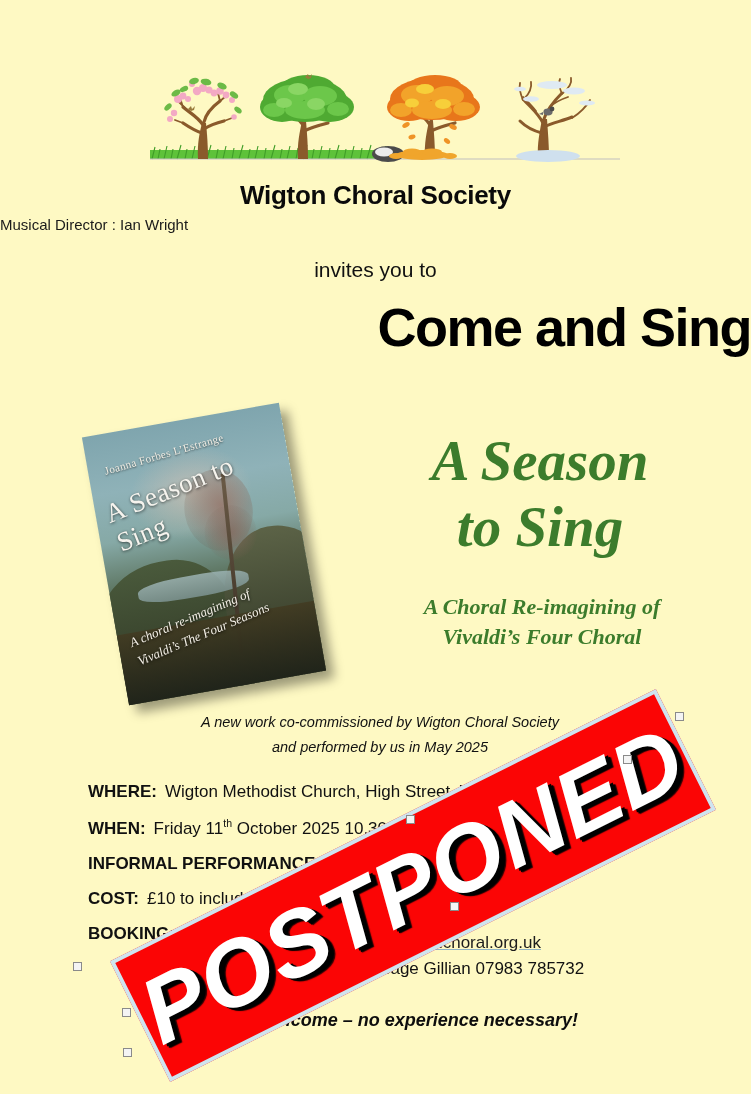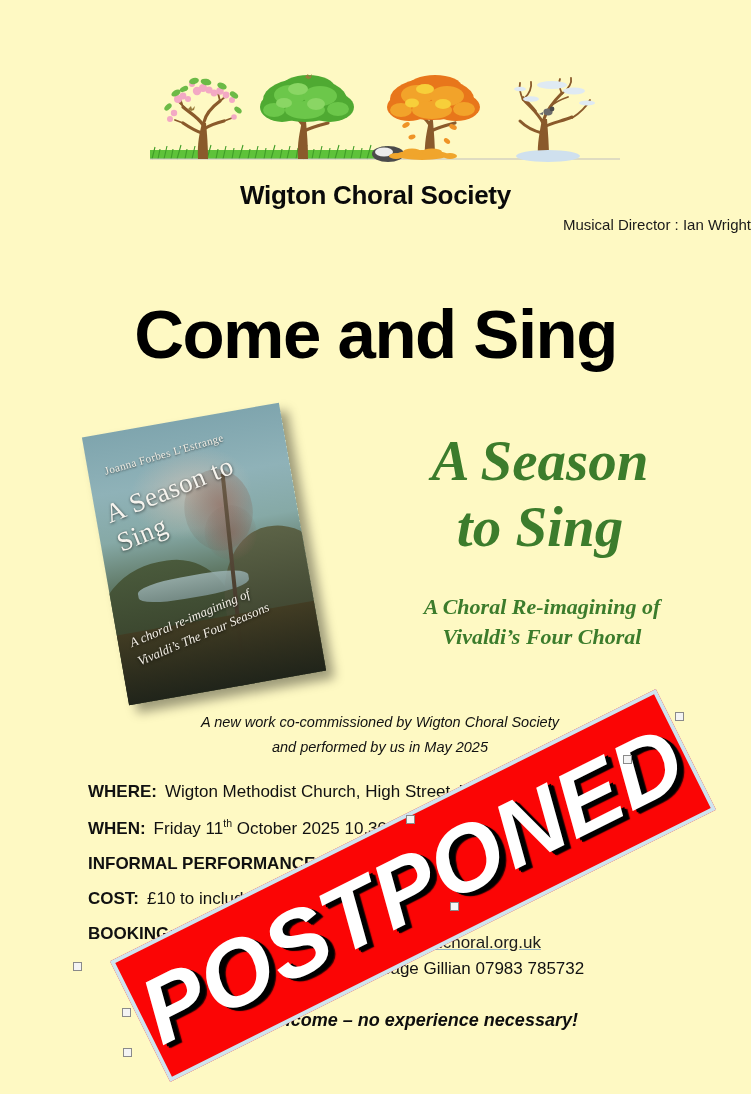--- a/index.html
+++ b/index.html
@@ -35,38 +35,38 @@
     text-align: center;
     font-size: 26px;
     font-weight: bold;
     color: #0a0a0a;
     letter-spacing: -0.3px;
   }
   .md-line {
     position: absolute;
     left: 0; top: 216px;
     width: 751px;
-    text-align: right;
+    text-align: left;
     font-size: 15px;
     color: #1a1a1a;
   }
   .invites {
     position: absolute;
     left: 0; top: 258px;
     width: 751px;
     text-align: center;
     font-size: 21px;
     color: #111111;
   }
   .come-and-sing {
     position: absolute;
     left: 0; top: 300px;
     width: 751px;
-    text-align: center;
-    font-size: 69px;
+    text-align: right;
+    font-size: 54px;
     font-weight: bold;
     color: #000000;
     letter-spacing: -1.5px;
     line-height: 1.0;
   }
 
   
   .work-title {
     position: absolute;
     left: 370px; top: 428px;
@@ -470,20 +470,21 @@
           <circle cx="402" cy="54" r="2.4" fill="#4a4a4a"></circle>
           <path d="M393 57 l-4 2 l4 1 z" fill="#6b6b6b"></path>
         </g>
         <ellipse cx="398" cy="101" rx="32" ry="6" fill="#cfe0ee"></ellipse>
       </g>
     </svg>
   </div>
 
   <div class="society-name">Wigton Choral Society</div>
   <div class="md-line">Musical Director : Ian Wright</div>
+  <div class="invites">invites you to</div>
   <div class="come-and-sing">Come and Sing</div>
 
   <div class="book-wrap">
     <div class="book-cover">
       <div class="bk-sky-glow"></div>
       <div class="bk-hill-left"></div>
       <div class="bk-hill-right"></div>
       <div class="bk-water"></div>
       <div class="bk-foliage"></div>
       <div class="bk-foliage2"></div>

